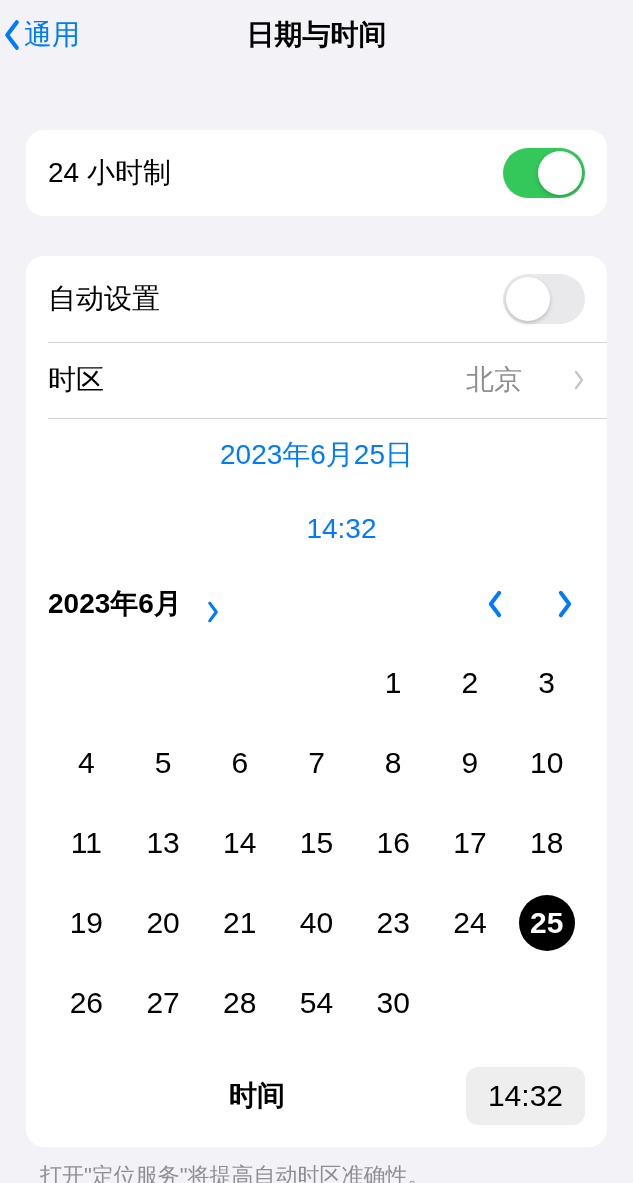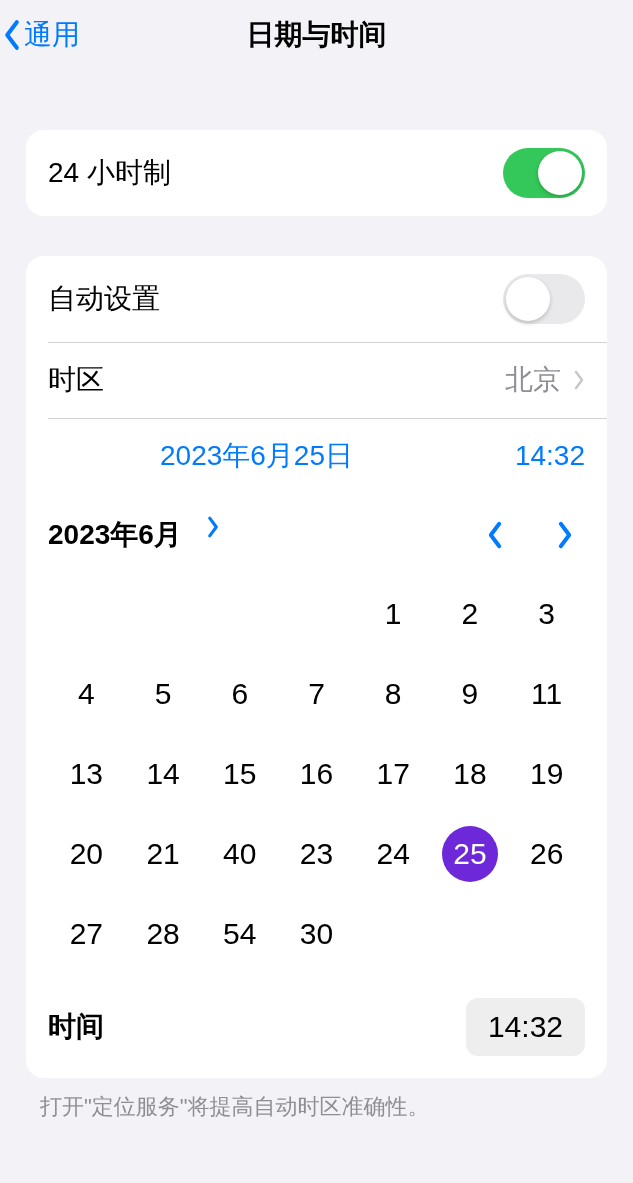--- a/index.html
+++ b/index.html
@@ -39,20 +39,21 @@
       border-radius: 18px;
       overflow: hidden;
     }
     .group.first { margin-top: 60px; }
     .row {
       display: flex;
       align-items: center;
       padding: 18px 22px;
       min-height: 76px;
       position: relative;
+      gap: 39px;
     }
     .row + .row::before {
       content: "";
       position: absolute;
       left: 22px; right: 0; top: 0;
       height: 1px;
       background: #d1d1d6;
     }
     .row-label {
       font-size: 28px;
@@ -79,20 +80,21 @@
       position: absolute;
       top: 3px;
       box-shadow: 0 2px 4px rgba(0,0,0,0.2);
     }
     .toggle.on { background: #34c759; }
     .toggle.on .knob { right: 3px; }
     .toggle.off { background: #e9e9eb; }
     .toggle.off .knob { left: 3px; }
     .row.datetime {
       justify-content: flex-start;
+      flex-direction: column;
     }
     .datetime .dt-date {
       font-size: 28px;
       color: #007aff;
       flex: 1;
       text-align: center;
     }
     .datetime .dt-time {
       font-size: 28px;
       color: #007aff;
@@ -102,21 +104,21 @@
     .calendar {
       padding: 22px 22px 12px 22px;
     }
     .cal-header {
       display: flex;
       align-items: center;
       margin-bottom: 20px;
     }
     .cal-month-btn {
       display: flex;
-      align-items: flex-start;
+      align-items: flex-end;
       cursor: pointer;
       gap: 24px;
     }
     .cal-month {
       font-size: 28px;
       font-weight: 600;
     }
     .cal-month-chev {
       color: #007aff;
     }
@@ -148,33 +150,34 @@
       font-size: 30px;
       cursor: pointer;
     }
     .cal-cell.empty { cursor: default; }
     .cal-day {
       width: 56px; height: 56px;
       line-height: 56px;
       border-radius: 50%;
     }
     .cal-day.selected {
-      background: #6d28d9;
+      background: #000000;
       color: #fff;
-      font-weight: 400;
+      font-weight: 700;
     }
     .time-row {
       display: flex;
       align-items: center;
       padding: 12px 22px 22px 22px;
     }
     .time-row .tlabel {
       font-size: 28px;
       font-weight: 600;
       flex: 1;
+      text-align: center;
     }
     .time-chip {
       background: #eeeeef;
       border-radius: 12px;
       padding: 12px 22px;
       font-size: 30px;
       cursor: pointer;
     }
     .footer {
       font-size: 22px;
@@ -269,20 +272,23 @@
         <div class="cal-cell">
           <div class="cal-day">7</div>
         </div>
         <div class="cal-cell">
           <div class="cal-day">8</div>
         </div>
         <div class="cal-cell">
           <div class="cal-day">9</div>
         </div>
         <div class="cal-cell">
+          <div class="cal-day">10</div>
+        </div>
+        <div class="cal-cell">
           <div class="cal-day">11</div>
         </div>
         <div class="cal-cell">
           <div class="cal-day">13</div>
         </div>
         <div class="cal-cell">
           <div class="cal-day">14</div>
         </div>
         <div class="cal-cell">
           <div class="cal-day">15</div>

